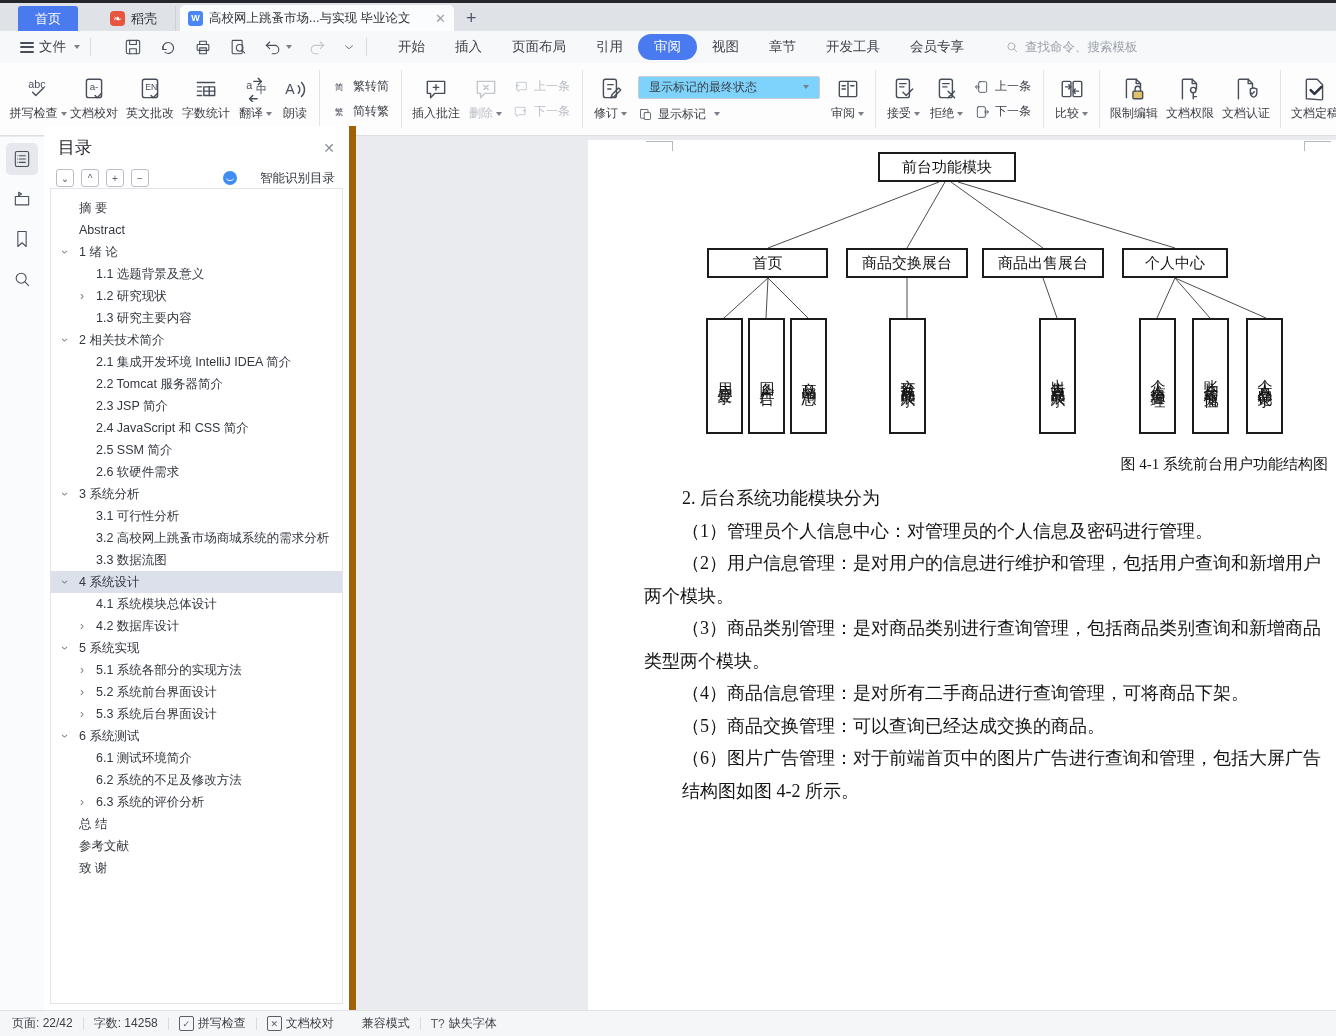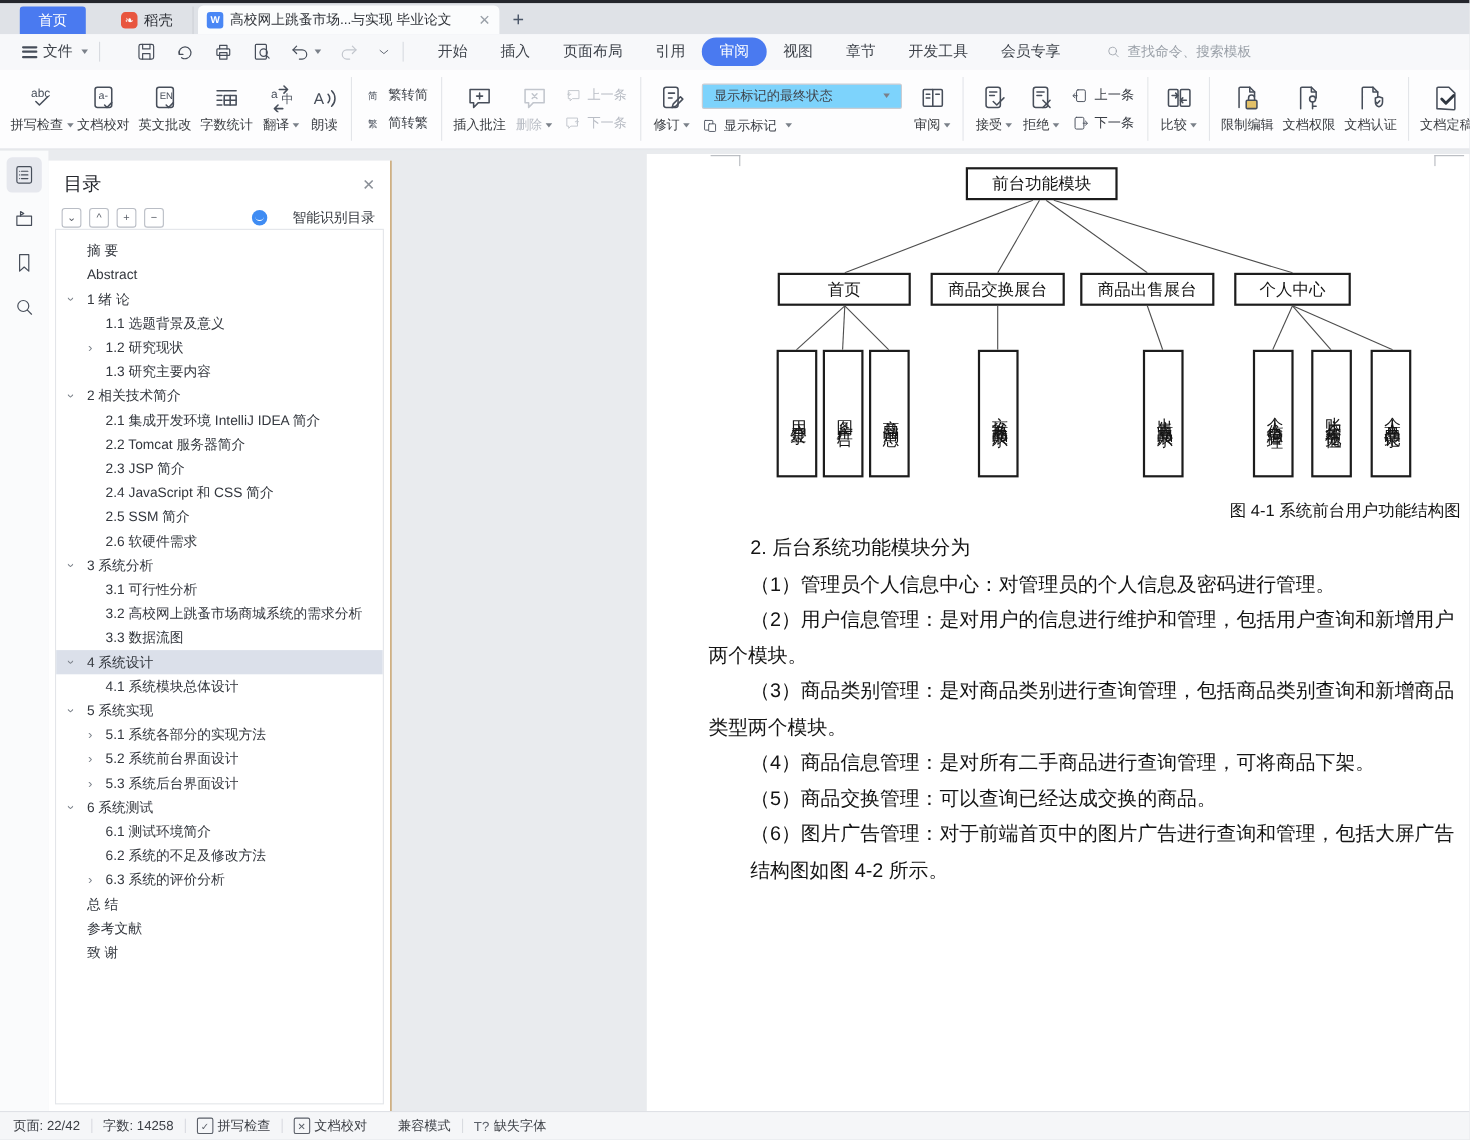--- a/index.html
+++ b/index.html
@@ -48,41 +48,41 @@
   .srow{display:flex;align-items:center;gap:5px;white-space:nowrap}
   .markupcol{flex:none;display:flex;flex-direction:column;gap:7px;padding:0 6px}
   .combo{width:160px;height:21px;border:1px solid #c9ccd2;background:#7dd3fc;border-radius:2px;display:flex;align-items:center;justify-content:space-between;padding:0 10px;font-size:12px;color:#3f444c}
 
   
   #rail{position:absolute;left:0;top:137px;width:44px;bottom:26px;background:#fafbfc;display:flex;flex-direction:column;align-items:center;padding-top:6px;box-sizing:border-box;gap:8px}
   .railbtn{width:32px;height:32px;border-radius:5px;display:flex;align-items:center;justify-content:center}
   .railbtn.active{background:#e6e8ee}
 
   
-  #toc{position:absolute;left:44px;top:146px;width:312px;bottom:26px;background:#fff;border-right:1px solid #a16207;box-sizing:border-box}
+  #toc{position:absolute;left:44px;top:126px;width:312px;bottom:26px;background:#fff;border-right:7px solid #a16207;box-sizing:border-box}
   .toc-head{display:flex;align-items:center;padding:10px 14px 0 14px}
   .toc-title{font-size:17px;color:#24262c}
   .toc-x{margin-left:auto;color:#8b9098;font-size:14px}
   .toc-tools{display:flex;align-items:center;padding:10px 14px 8px 12px;gap:7px}
   .tbox{width:16px;height:16px;border:1px solid #b9bdc5;border-radius:3px;display:flex;align-items:center;justify-content:center;color:#5a5f68;font-size:10px}
   .smart{margin-left:auto;display:flex;align-items:center;gap:23px;font-size:12.5px;color:#33373e}
   .smart-dot{width:14px;height:14px;border-radius:50%;background:#3f8cf3;position:relative}
   .smart-dot::after{content:"";position:absolute;left:3px;top:5px;width:8px;height:4px;border-bottom:1.5px solid #fff;border-radius:0 0 4px 4px}
   .toc-list{position:absolute;left:6px;right:6px;top:62px;bottom:6px;border:1px solid #e3e5e9;overflow:hidden;padding-top:8px}
   .toc-item{height:22px;line-height:22px;display:flex;align-items:center;padding-left:12px;font-size:12.5px;color:#33373e;white-space:nowrap}
   .toc-item.lv1{padding-left:29px}
   .toc-item.sel{background:#dbe0ea}
   .toc-item .arr{width:16px;flex:none;color:#7a8089;font-size:12px}
   .toc-item[data-arrow] .arr::before{content:"›";display:inline-block}
   .toc-item[data-arrow="down"] .arr::before{transform:rotate(90deg)}
 
   
   #docarea{position:absolute;left:356px;top:137px;right:0;bottom:26px;background:#e9ebee}
   #page{position:absolute;left:232px;top:3px;width:748px;height:870px;background:#fff;overflow:hidden;
-        font-family:Liberation Sans, sans-serif;color:#141414}
+        font-family:Liberation Serif, serif;color:#141414}
   .cmark{position:absolute;border-color:#b5b8be !important}
   .cm1{left:58px;top:1px;width:26px;height:9px;border-top:1px solid;border-right:1px solid}
   .cm2{left:716px;top:1px;width:26px;height:9px;border-top:1px solid;border-left:1px solid}
   #fig{position:absolute;left:0;top:0;width:748px;height:335px}
   #figlines{position:absolute;left:0;top:0}
   .fb{position:absolute;border:2px solid #1c1c1c;background:#fff;display:flex;align-items:center;justify-content:center;font-size:15px;box-sizing:border-box}
   .fb.h{height:30px}
   .fb.v{width:37px;height:116px;top:178px;writing-mode:vertical-rl;letter-spacing:3px}
   .figcap{position:absolute;left:40px;top:315px;width:700px;text-align:right;font-size:15px}
   #bodytext{position:absolute;left:56px;top:342px;width:660px;font-size:18px;line-height:32.5px;white-space:nowrap}
@@ -533,20 +533,24 @@
         <span class="arr"></span>
         <span class="lbl">3.3 数据流图</span>
       </div>
       <div class="toc-item sel" data-arrow="down">
         <span class="arr"></span>
         <span class="lbl">4 系统设计</span>
       </div>
       <div class="toc-item lv1">
         <span class="arr"></span>
         <span class="lbl">4.1 系统模块总体设计</span>
+      </div>
+      <div class="toc-item lv1" data-arrow="right">
+        <span class="arr"></span>
+        <span class="lbl">4.2 数据库设计</span>
       </div>
       <div class="toc-item" data-arrow="down">
         <span class="arr"></span>
         <span class="lbl">5 系统实现</span>
       </div>
       <div class="toc-item lv1" data-arrow="right">
         <span class="arr"></span>
         <span class="lbl">5.1 系统各部分的实现方法</span>
       </div>
       <div class="toc-item lv1" data-arrow="right">

